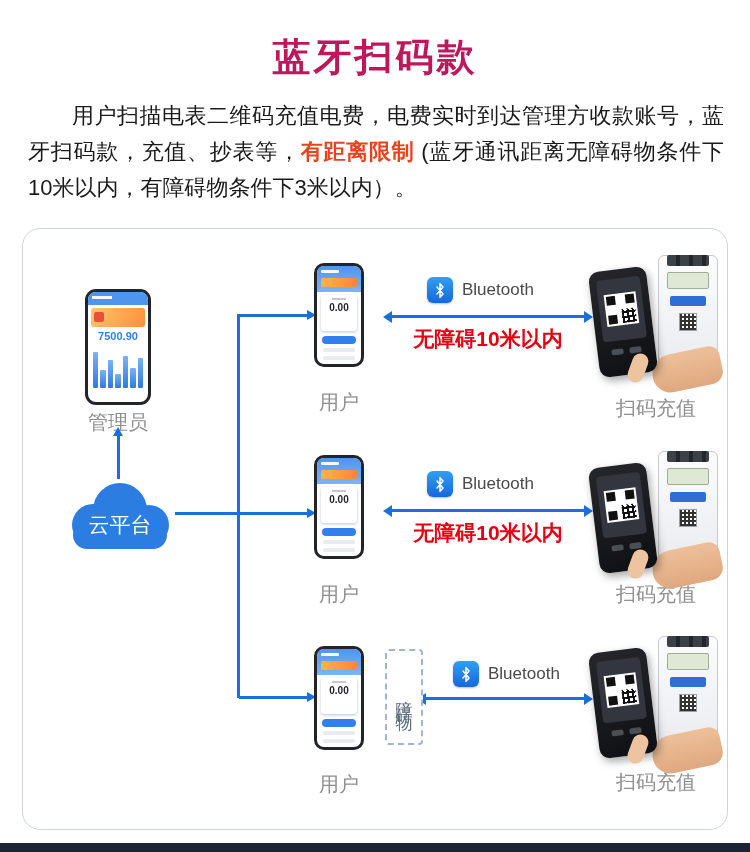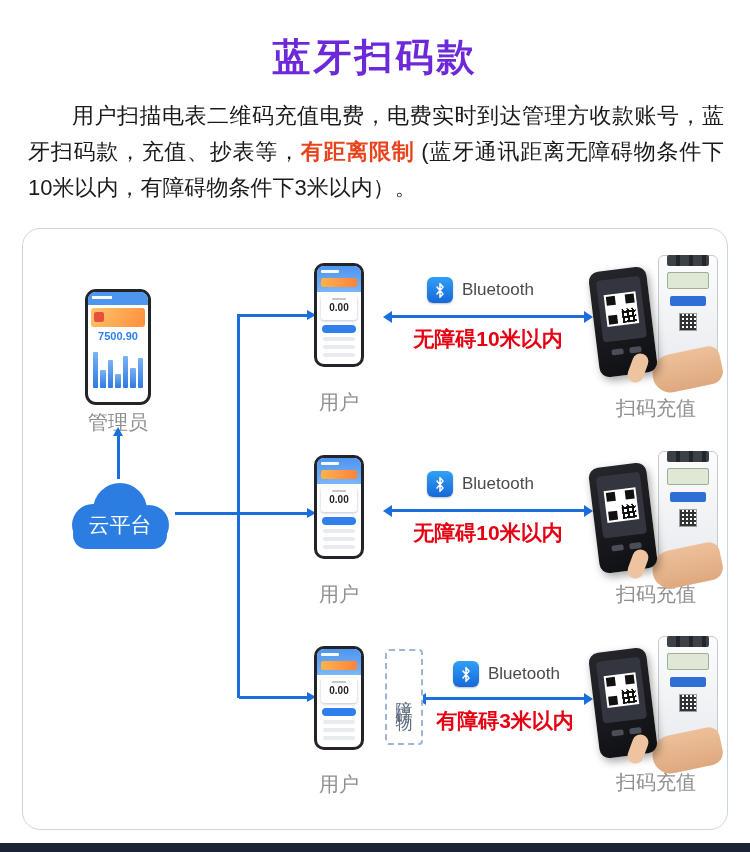--- a/index.html
+++ b/index.html
@@ -1,21 +1,21 @@
 <!DOCTYPE html>
 <html><head>
 <meta charset="utf-8">
 <style>
   * { margin:0; padding:0; box-sizing:border-box; }
   html,body { background:#fff; }
   body { font-family:"Liberation Sans","DejaVu Sans",sans-serif; }
   .canvas { position:relative; width:750px; height:852px; background:#fff; overflow:hidden; margin:0 auto; }
 
   .title { position:absolute; top:32px; left:0; width:750px; text-align:center;
-           font-size:38px; font-weight:700; color:#6d28d9; letter-spacing:3px; }
+           font-size:38px; font-weight:700; color:#be185d; letter-spacing:3px; }
 
   .intro { position:absolute; top:98px; left:28px; width:696px; font-size:22px;
            line-height:36px; color:#1a1a1a; text-indent:2em; text-align:justify; }
   .intro .hl { color:#e8431c; font-weight:700; }
 
   .diagram { position:absolute; left:22px; top:228px; width:706px; height:602px;
              border:1.5px solid #ccd5df; border-radius:18px; background:#fff; }
 
   
   .glabel { position:absolute; text-align:center; font-size:20px; color:#8f8f8f; }
@@ -62,21 +62,21 @@
 
   
   .phone-user { position:absolute; width:50px; height:104px; background:#fff;
                 border:3px solid #23242a; border-radius:10px; overflow:hidden; z-index:2; }
   .pu-header { height:26px; background:linear-gradient(180deg,#4e95f0,#7cb5f8); position:relative; }
   .pu-hline  { position:absolute; left:4px; top:4px; width:18px; height:3px;
                background:rgba(255,255,255,.95); border-radius:1px; }
   .pu-chip   { position:absolute; left:4px; top:12px; width:36px; height:9px;
                background:linear-gradient(90deg,#ffb24d,#ff8438); border-radius:2px; }
   .pu-card   { margin:3px 4px 0; background:#fff; border-radius:3px;
-               box-shadow:0 1px 3px rgba(60,80,120,.35); padding:2px 0 7px; }
+               box-shadow:0 1px 3px rgba(60,80,120,.35); padding:2px 0 18px; }
   .pu-cap    { display:block; width:14px; height:2px; background:#c3c8cf; margin:1px auto 2px; }
   .pu-amount { font-size:10px; line-height:11px; font-weight:700; color:#23242a; text-align:center; }
   .pu-btn    { height:8px; background:#2f80ed; border-radius:4px; margin:5px 5px 0; }
   .pu-row    { display:block; height:4px; background:#e8ebef; border-radius:2px; margin:4px 6px 0; }
 
   
   .obstacle { position:absolute; width:38px; height:96px; border:2px dashed #9fb6d2;
               border-radius:4px; background:#fff; display:flex; align-items:center;
               justify-content:center; z-index:2; }
   .obstacle-text { writing-mode:vertical-rl; text-orientation:upright; font-size:17px;
@@ -303,21 +303,20 @@
           <svg width="12" height="19" viewBox="0 0 14 22">
             <path d="M3.5 7 L10.5 15 L7 19 L7 3 L10.5 7 L3.5 15" fill="none" stroke="#fff" stroke-width="1.8" stroke-linejoin="round" stroke-linecap="round"></path>
           </svg>
         </span>
       <span class="bt-text">Bluetooth</span>
     </div>
     <div class="dbl-arrow" style="left:402px;top:468px;width:160px">
         <i class="ah-l"></i>
         <i class="ah-r"></i>
       </div>
-    <div class="distance-text" style="left:374px;top:478px;width:216px">有障碍3米以内</div>
 
     <div class="scan-photo" style="left:571px;top:405px">
       <div class="meter">
         <i class="m-terms"></i>
         <i class="m-screen"></i>
         <i class="m-label"></i>
         <i class="m-qr"></i>
         <i class="m-terms m-terms-b"></i>
       </div>
       <div class="hand"></div>

